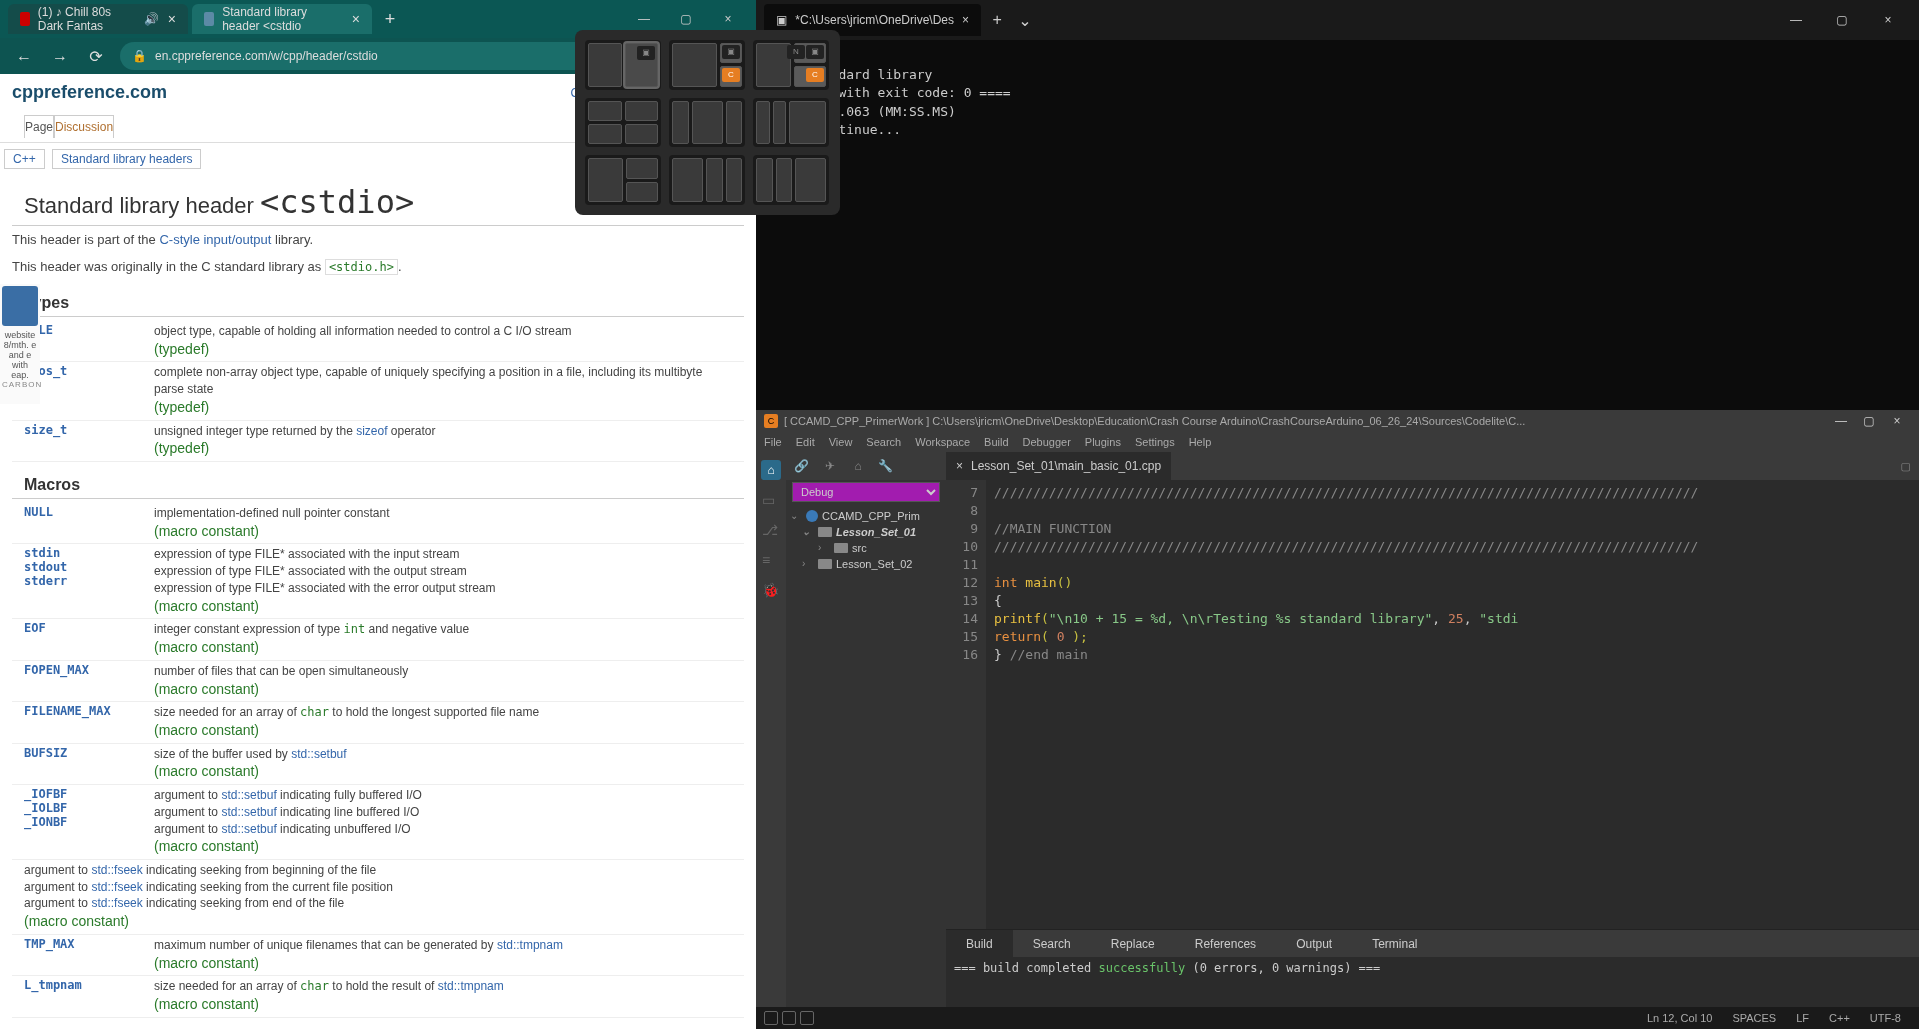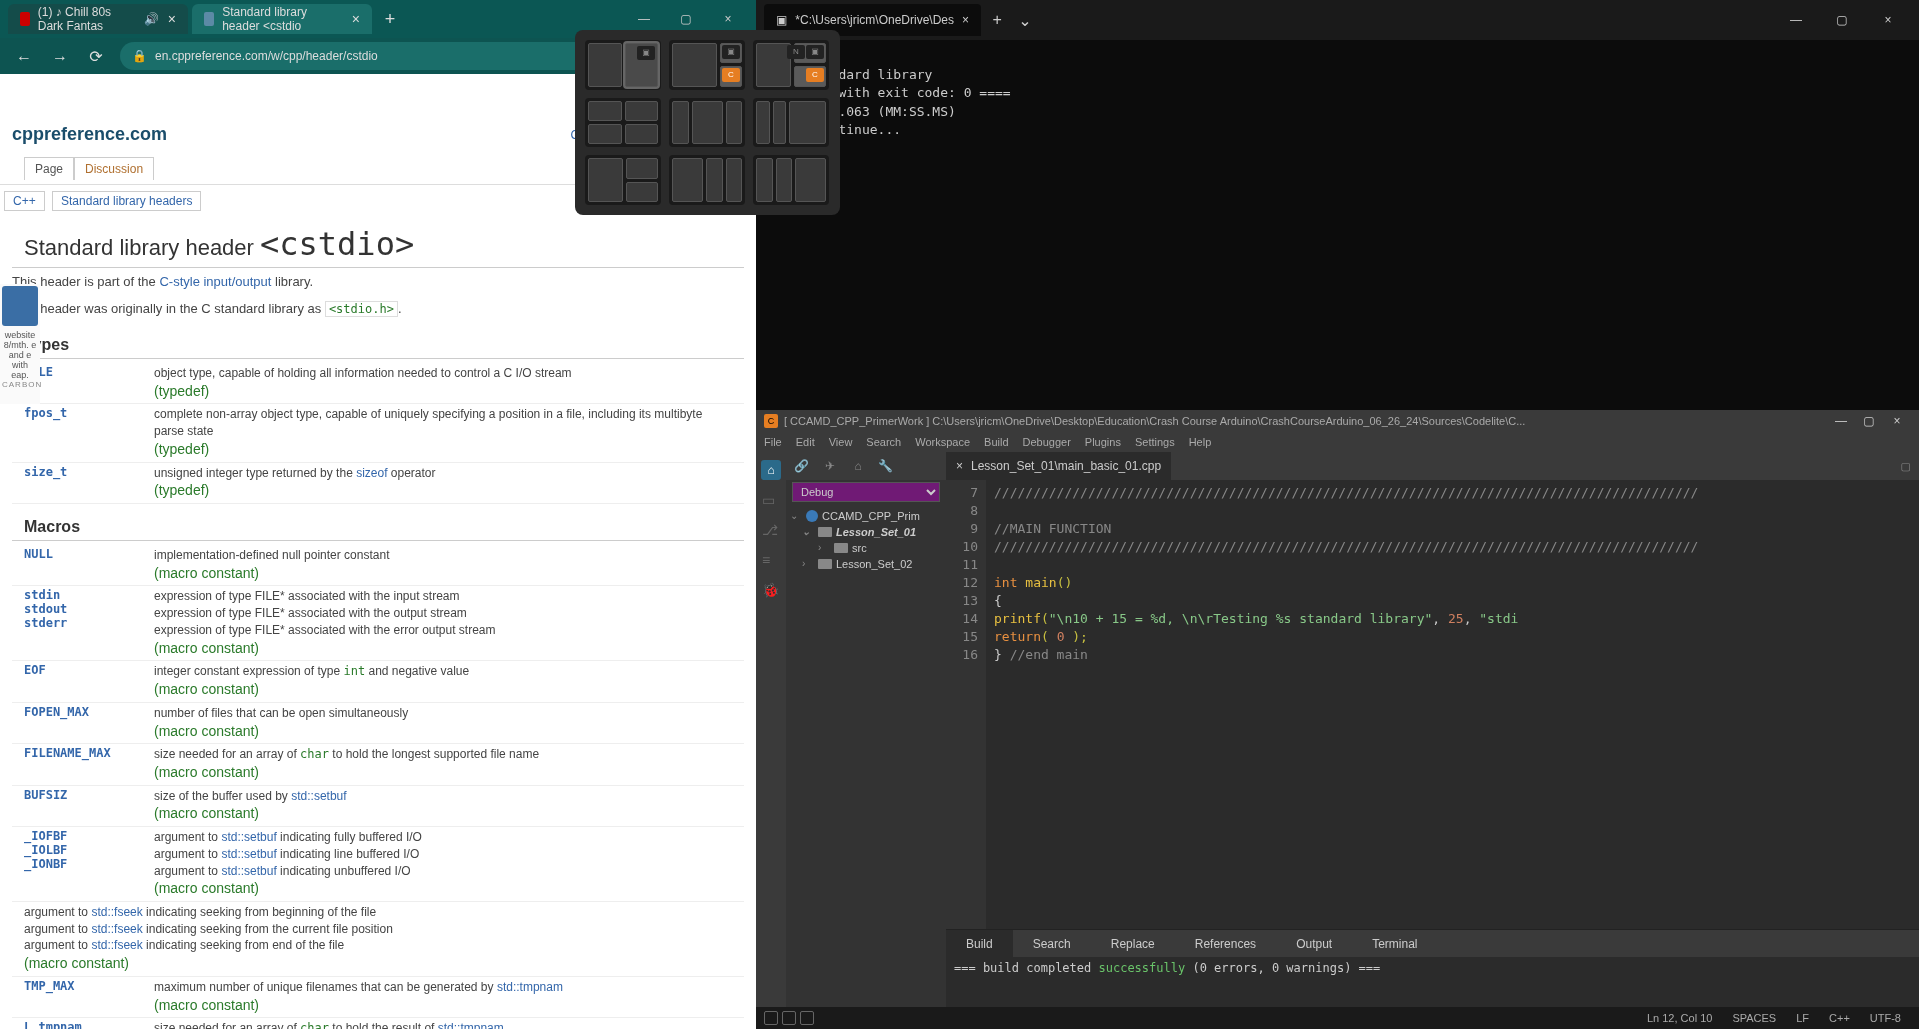--- a/index.html
+++ b/index.html
@@ -13,27 +13,27 @@
 .tab .cpp { background:#5c8aa6; }
 .tab-close { font-size:14px; cursor:pointer; }
 .new-tab { width:28px; height:28px; display:flex; align-items:center; justify-content:center; color:#ddd; font-size:18px; }
 .win-controls { margin-left:auto; display:flex; gap:2px; }
 .win-btn { width:40px; height:30px; display:flex; align-items:center; justify-content:center; color:#ccc; font-size:12px; }
 .addr-bar { height:36px; background:#0d5451; display:flex; align-items:center; padding:0 12px; gap:12px; }
 .nav-btn { width:24px; height:24px; color:#ddd; display:flex; align-items:center; justify-content:center; font-size:16px; }
 .url-box { flex:1; height:28px; background:#1a6e6a; border-radius:14px; display:flex; align-items:center; padding:0 12px; gap:8px; color:#ddd; font-size:12px; }
 .lock { font-size:12px; }
 .content { background:#fff; height:calc(100% - 74px); overflow:hidden; position:relative; }
-.cpp-header { padding:8px 12px; display:flex; align-items:center; gap:20px;margin-top:42px; }
+.cpp-header { padding:8px 12px; display:flex; align-items:center; gap:20px; }
 .cpp-logo { color:#1a4d6b; font-size:18px; font-weight:bold; }
 .cpp-right { margin-left:auto; display:flex; gap:12px; align-items:center; }
 .cpp-link { color:#3366aa; font-size:12px; }
 .search-box { width:80px; height:20px; border:1px solid #ccc; }
 .tabs-row { display:flex; padding:0 12px; gap:0; font-size:12px; }
-.page-tab { padding:4px 10px; border:1px solid #ccc; border-bottom:none; color:#555; }
+.page-tab { padding:4px 0; border:1px solid #ccc; border-bottom:none; color:#555; }
 .page-tab.active { background:#fff; }
 .page-tab.disc { color:#b07030; }
 .rev-row { padding:4px 12px; font-size:12px; text-align:right; color:#444; border-bottom:1px solid #ddd; display:flex; justify-content:space-between; }
 .rev-select { border:1px solid #aaa; font-size:11px; padding:1px 4px; }
 .breadcrumb { padding:6px 4px; font-size:12px; }
 .bc-item { border:1px solid #ccc; padding:2px 8px; color:#3366aa; display:inline-block; margin-right:4px; }
 .page-title { padding:8px 12px 4px; font-size:22px; font-weight:normal; color:#333; border-bottom:1px solid #ccc; margin:0 12px; }
 .page-title .mono { font-family:monospace; font-size:32px; }
 .para { padding:6px 12px; font-size:13px; color:#444; }
 .para .mono { font-family:monospace; color:#2a7a2a; font-size:12px; border:1px solid #ddd; padding:0 3px; }
@@ -75,21 +75,21 @@
 .ide-title-icon { width:14px; height:14px; background:#e67e22; border-radius:2px; margin-right:6px; font-size:9px; text-align:center; line-height:14px; color:#000; }
 .ide-wc { margin-left:auto; display:flex; gap:0; }
 .ide-wc .win-btn { width:28px; height:20px; color:#ccc; }
 .ide-menu { height:20px; background:#3a3a3a; display:flex; align-items:center; padding:0 8px; gap:14px; color:#aaa; font-size:11px; }
 .ide-body { flex:1; display:flex; overflow:hidden; }
 .ide-sidebar { width:160px; background:#333; display:flex; flex-direction:column; }
 .side-icons { height:28px; background:#3a3a3a; display:flex; align-items:center; padding:0 6px; gap:8px; }
 .side-icon { width:20px; height:20px; background:#2b6a8a; border-radius:3px; display:flex; align-items:center; justify-content:center; font-size:12px; color:#fff; }
 .side-icon.plain { background:transparent; color:#888; }
 .config-row { height:24px; background:#333; display:flex; align-items:center; padding:0 6px; }
-.config-select { flex:1; background:#701a75; border:1px solid #555; color:#ccc; font-size:11px; height:20px; padding:0 4px; }
+.config-select { flex:1; background:#a21caf; border:1px solid #555; color:#ccc; font-size:11px; height:20px; padding:0 4px; }
 .tree { flex:1; padding:4px; font-size:11px; color:#ccc; overflow:hidden; }
 .tree-item { display:flex; align-items:center; padding:2px 0; gap:4px; }
 .tree-item.d1 { padding-left:12px; }
 .tree-item.d2 { padding-left:28px; }
 .tree-item.bold { font-style:italic; font-weight:bold; }
 .tree-icon { width:12px; height:12px; font-size:10px; color:#888; }
 .folder-icon { width:14px; height:10px; background:#888; border-radius:1px; }
 .proj-icon { width:12px; height:12px; background:#3a7ab8; border-radius:6px; }
 .vert-icons { width:30px; background:#3a3a3a; display:flex; flex-direction:column; align-items:center; padding:8px 0; gap:12px; }
 .vert-icon { width:18px; height:18px; color:#666; font-size:14px; }

